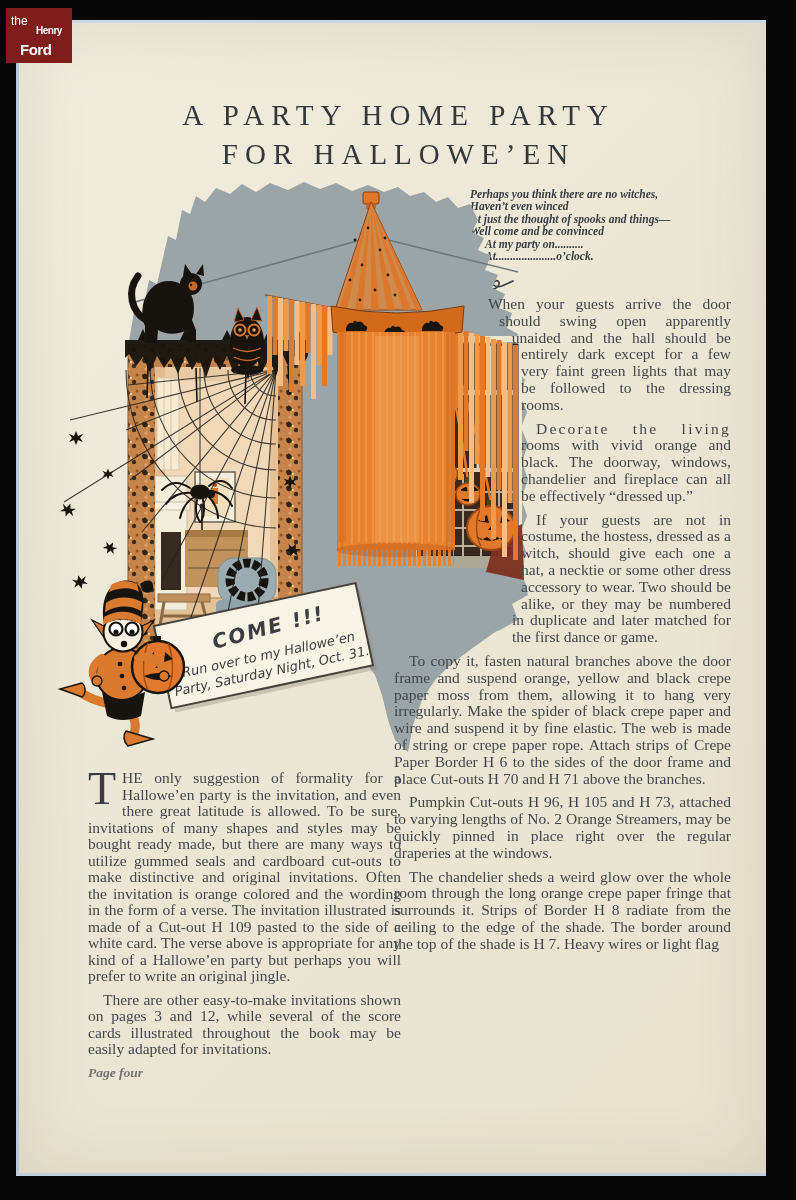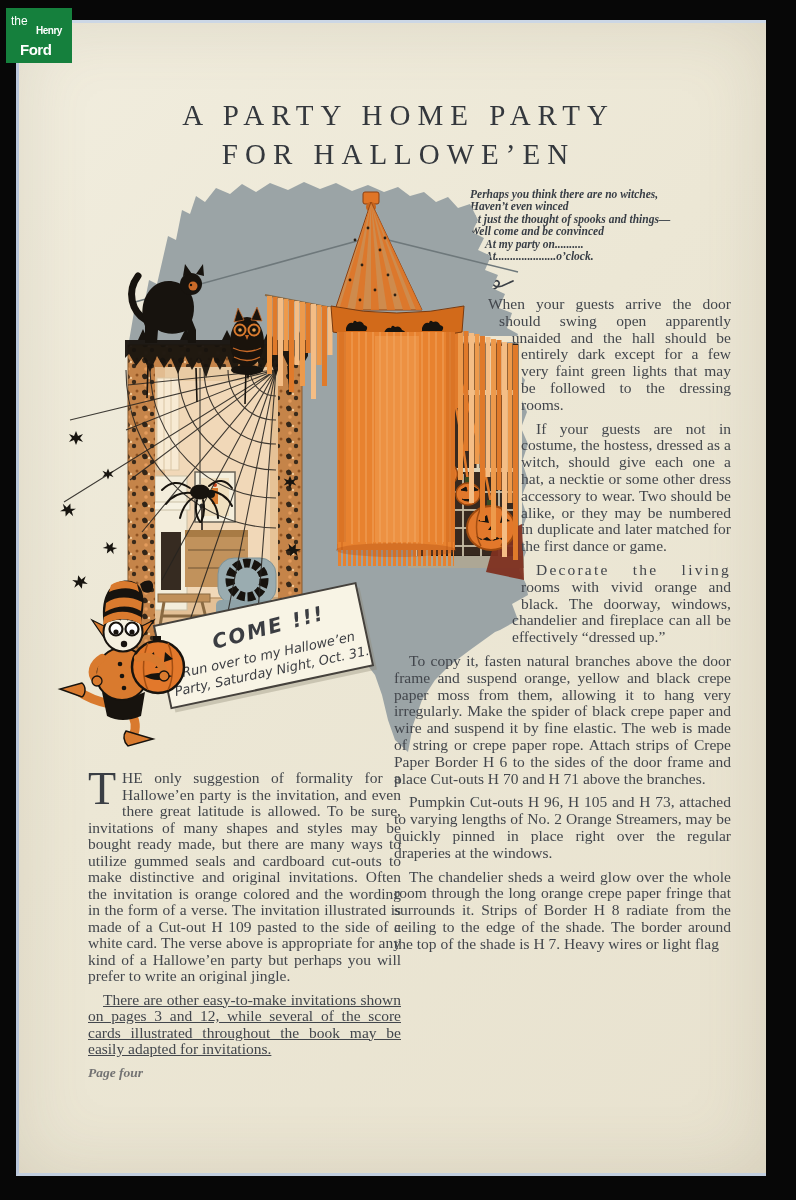--- a/index.html
+++ b/index.html
@@ -2,21 +2,21 @@
 <html><head>
 <meta charset="utf-8">
 <style>
   html,body{margin:0;padding:0;}
   body{width:796px;height:1200px;background:#070707;position:relative;overflow:hidden;
        font-family:"Liberation Serif",serif;}
   .page{position:absolute;left:16px;top:20px;width:747px;height:1150px;
         background:linear-gradient(135deg,#f1edde 0%,#ece7d5 45%,#e8e2cf 100%);
         border-left:3px solid #b9c6da;border-top:3px solid #ccd7e5;border-bottom:3px solid #c2cfdf;
         box-shadow:inset 0 0 70px rgba(120,108,78,.16);}
-  .logo{position:absolute;left:6px;top:8px;width:66px;height:55px;background:#15803d;
+  .logo{position:absolute;left:6px;top:8px;width:66px;height:55px;background:#7f1d1d;
         color:#fff;font-family:"Liberation Sans",sans-serif;z-index:9;}
   .logo .the{position:absolute;left:5px;top:6px;font-size:12px;font-weight:normal;}
   .logo .henry{position:absolute;left:14px;top:17px;font-size:10px;font-weight:bold;letter-spacing:-.5px;margin-left:16px;}
   .logo .ford{position:absolute;left:14px;top:33px;font-size:15px;font-weight:bold;letter-spacing:-.5px;}
   .title{position:absolute;left:16px;top:96px;width:765px;text-align:center;color:#34383d;
          font-size:29px;letter-spacing:7px;line-height:39px;}
   .verse{position:absolute;left:470px;top:188px;width:284px;font-style:italic;font-weight:bold;
          font-size:11.5px;line-height:12.4px;color:#373d45;}
   .verse .ind{padding-left:15px;}
   .flourish{position:absolute;left:478px;top:276px;}
@@ -24,21 +24,21 @@
   .col-right{position:absolute;left:394px;top:296px;width:337px;font-size:15.5px;line-height:16.8px;
              text-align:justify;color:#42464c;}
   .col-right p{margin:0 0 7px 0;text-indent:15px;}
   .col-right p.first{text-indent:0;}
   .shape{float:left;width:130px;height:341px;
          shape-outside:polygon(0 0,84px 0,97px 22px,111px 42px,127px 62px,127px 302px,118px 302px,118px 341px,0 341px);}
   .lead{letter-spacing:2.2px;}
   .col-left{position:absolute;left:88px;top:770px;width:313px;font-size:15.5px;line-height:16.5px;
             text-align:justify;color:#42464c;}
   .col-left p{margin:0 0 7px 0;}
-  .col-left p.p2{text-indent:15px;text-decoration:underline;}
+  .col-left p.p2{text-indent:15px;}
   .dropcap{float:left;font-size:46px;line-height:34px;padding:2px 6px 0 0;color:#3a3e44;}
   .pagefour{margin-top:0;font-style:italic;font-weight:bold;font-size:13.5px;text-align:left;color:#737373;}
   svg text{font-family:"DejaVu Sans",sans-serif;}
   .cardline1{font-size:20px;font-style:italic;font-weight:bold;letter-spacing:2px;fill:#3b3d42;}
   .cardline{font-size:13px;font-style:italic;fill:#3b3d42;}
 </style>
 </head>
 <body>
 
 <div class="page"></div>
@@ -380,22 +380,22 @@
     <path d="M55,432 C68,425 80,425 91,431 L92,422 C80,416 66,416 56,423 Z" fill="#D97A2E"></path>
     <path d="M59,412 C70,407 82,407 89,412 L87,404 C78,400 68,400 61,405 Z" fill="#D97A2E"></path>
     <path d="M90,404 C98,398 104,400 103,408 C102,414 94,414 92,410 Z" fill="#17130E"></path>
     <path d="M53,445 C66,437 80,437 92,445 L91,437 C79,430 66,430 54,437 Z" fill="#D97A2E"></path>
   </g>
 </svg>
 
 <div class="col-right">
   <div class="shape"></div>
   <p class="first">When your guests arrive the door should swing open apparently unaided and the hall should be entirely dark except for a few very faint green lights that may be followed to the dressing rooms.</p>
+  <p><span class="lead">Decorate the living</span><span> rooms with vivid orange and black. The doorway, windows, chandelier and fireplace can all be effectively “dressed up.”</span></p>
   <p>If your guests are not in costume, the hostess, dressed as a witch, should give each one a hat, a necktie or some other dress accessory to wear. Two should be alike, or they may be numbered in duplicate and later matched for the first dance or game.</p>
-  <p><span class="lead">Decorate the living</span><span> rooms with vivid orange and black. The doorway, windows, chandelier and fireplace can all be effectively “dressed up.”</span></p>
   <p>To copy it, fasten natural branches above the door frame and suspend orange, yellow and black crepe paper moss from them, allowing it to hang very irregularly. Make the spider of black crepe paper and wire and suspend it by fine elastic. The web is made of string or crepe paper rope. Attach strips of Crepe Paper Border H 6 to the sides of the door frame and place Cut-outs H 70 and H 71 above the branches.</p>
   <p>Pumpkin Cut-outs H 96, H 105 and H 73, attached to varying lengths of No. 2 Orange Streamers, may be quickly pinned in place right over the regular draperies at the windows.</p>
   <p>The chandelier sheds a weird glow over the whole room through the long orange crepe paper fringe that surrounds it. Strips of Border H 8 radiate from the ceiling to the edge of the shade. The border around the top of the shade is H 7. Heavy wires or light flag</p>
 </div>
 
 <div class="col-left">
   <p><span class="dropcap">T</span><span>HE only suggestion of formality for a Hallowe’en party is the invitation, and even there great latitude is allowed. To be sure, invitations of many shapes and styles may be bought ready made, but there are many ways to utilize gummed seals and cardboard cut-outs to make distinctive and original invitations. Often the invitation is orange colored and the wording in the form of a verse. The invitation illustrated is made of a Cut-out H 109 pasted to the side of a white card. The verse above is appropriate for any kind of a Hallowe’en party but perhaps you will prefer to write an original jingle.</span></p>
   <p class="p2">There are other easy-to-make invitations shown on pages 3 and 12, while several of the score cards illustrated throughout the book may be easily adapted for invitations.</p>
   <div class="pagefour">Page four</div>
 </div>

